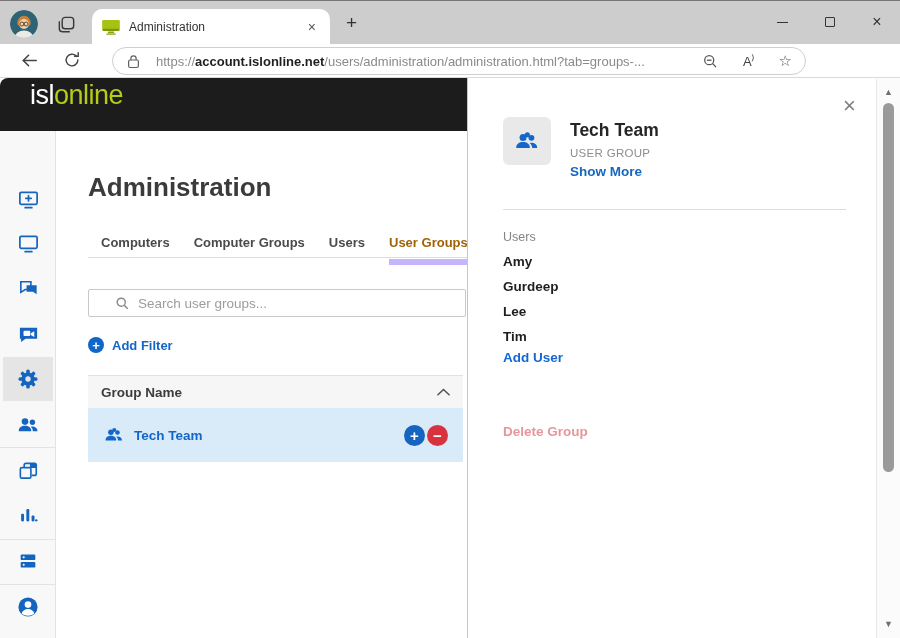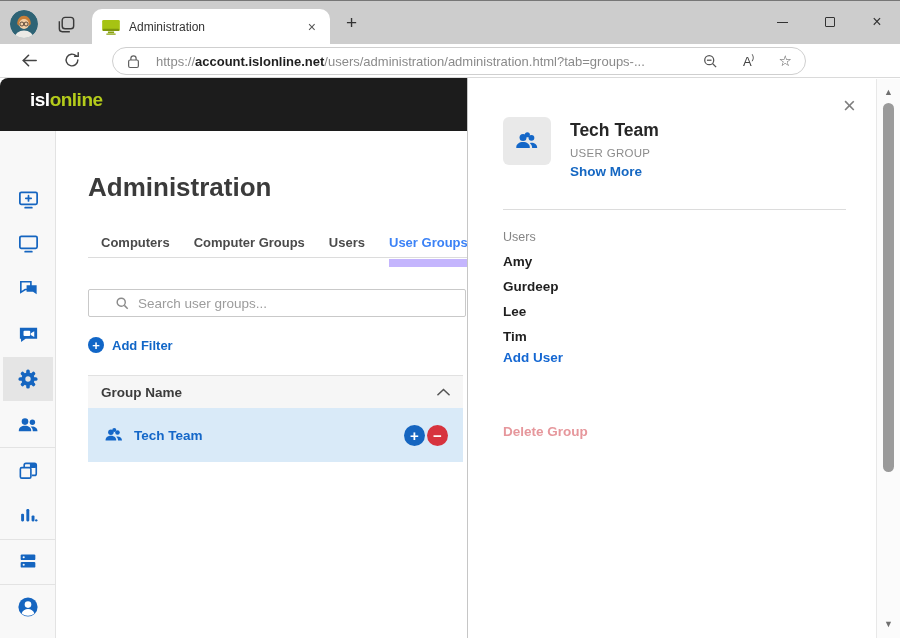--- a/index.html
+++ b/index.html
@@ -30,34 +30,34 @@
   .url { font-size:13px; color:#8a8a8a; margin-left:15px; white-space:nowrap; overflow:hidden; flex:1; }
   .url b { color:#1f1f1f; font-weight:700; }
   .addr-icons { display:flex; align-items:center; gap:24px; margin-left:10px; }
   .readaloud { font-size:13px; color:#444; }
   .star { font-size:15px; color:#555; }
   .more-dots { position:absolute; left:824px; top:48px; font-size:15px; font-weight:700; color:#333; letter-spacing:1px; }
   .copilot { position:absolute; left:864px; top:51px; }
 
   
   .app-header { position:absolute; left:0; top:78px; width:467px; height:53px; background:#1c1c1c; border-radius:8px 0 0 0; }
-  .logo { position:absolute; left:30px; top:11px; font-size:19px; font-weight:700; letter-spacing:-0.5px; }
+  .logo { position:absolute; left:30px; top:2px; font-size:27px; font-weight:400; letter-spacing:-0.5px; }
   .logo .p1 { color:#fff; } .logo .p2 { color:#b4cb1b; }
 
   
   .side-nav { position:absolute; left:0; top:131px; width:56px; height:507px; background:#f8f8f8; border-right:1px solid #e3e3e3; }
   .nav-item { position:absolute; left:0; width:56px; height:44px; display:flex; align-items:center; justify-content:center; }
   .nav-item.active { left:3px; width:50px; background:#e5e5e5; }
   .nav-div { position:absolute; left:0; width:56px; border-top:1px solid #e3e3e3; }
 
   
   .page-title { position:absolute; left:88px; top:172px; font-size:26px; font-weight:700; color:#3b3b3b; }
   .tabs { position:absolute; left:101px; top:235px; display:flex; gap:24px; }
   .tab-item { font-size:13px; font-weight:700; color:#4a4a4a; padding-bottom:9px; white-space:nowrap; }
-  .tab-item.active { color:#3b82f6; border-bottom:8px solid #c4b5fd; }
+  .tab-item.active { color:#a16207; border-bottom:6px solid #c4b5fd; }
   .tabline { position:absolute; left:88px; top:257px; width:379px; height:1px; background:#dcdcdc; }
 
   .searchbox { position:absolute; left:88px; top:289px; width:378px; height:28px; border:1px solid #c9c9c9;
                border-radius:2px; display:flex; align-items:center; padding:0 26px; background:#fff; }
   .searchbox input { border:none; outline:none; font-size:13.5px; color:#555; margin-left:8px; width:300px;
                      font-family:"Liberation Sans", sans-serif; }
   .searchbox input::placeholder { color:#9c9c9c; }
 
   .add-filter { position:absolute; left:88px; top:337px; display:flex; align-items:center; gap:8px; }
   .plus-bubble { width:16px; height:16px; border-radius:50%; background:#1166c7; color:#fff; font-size:13px;

